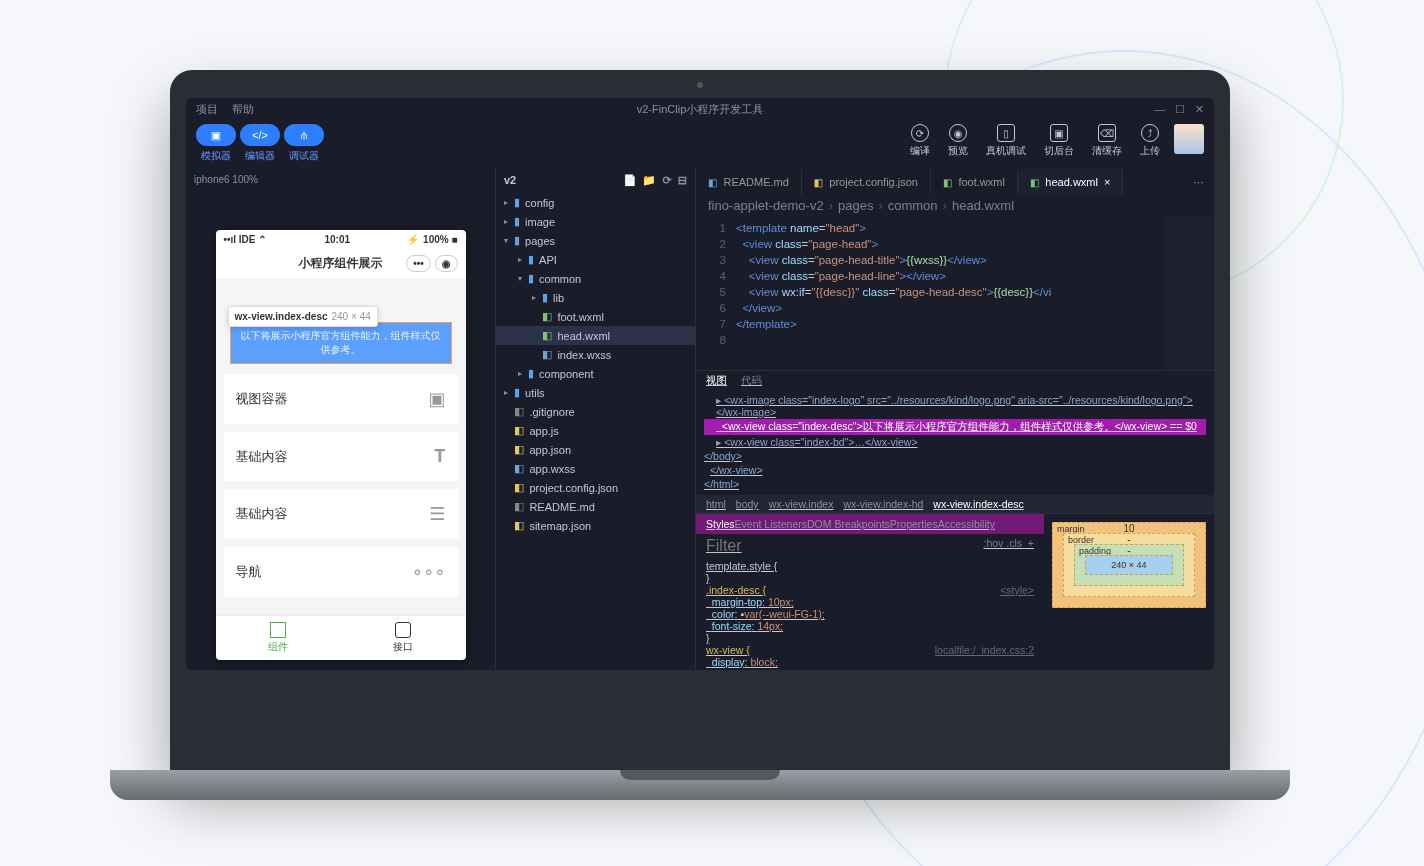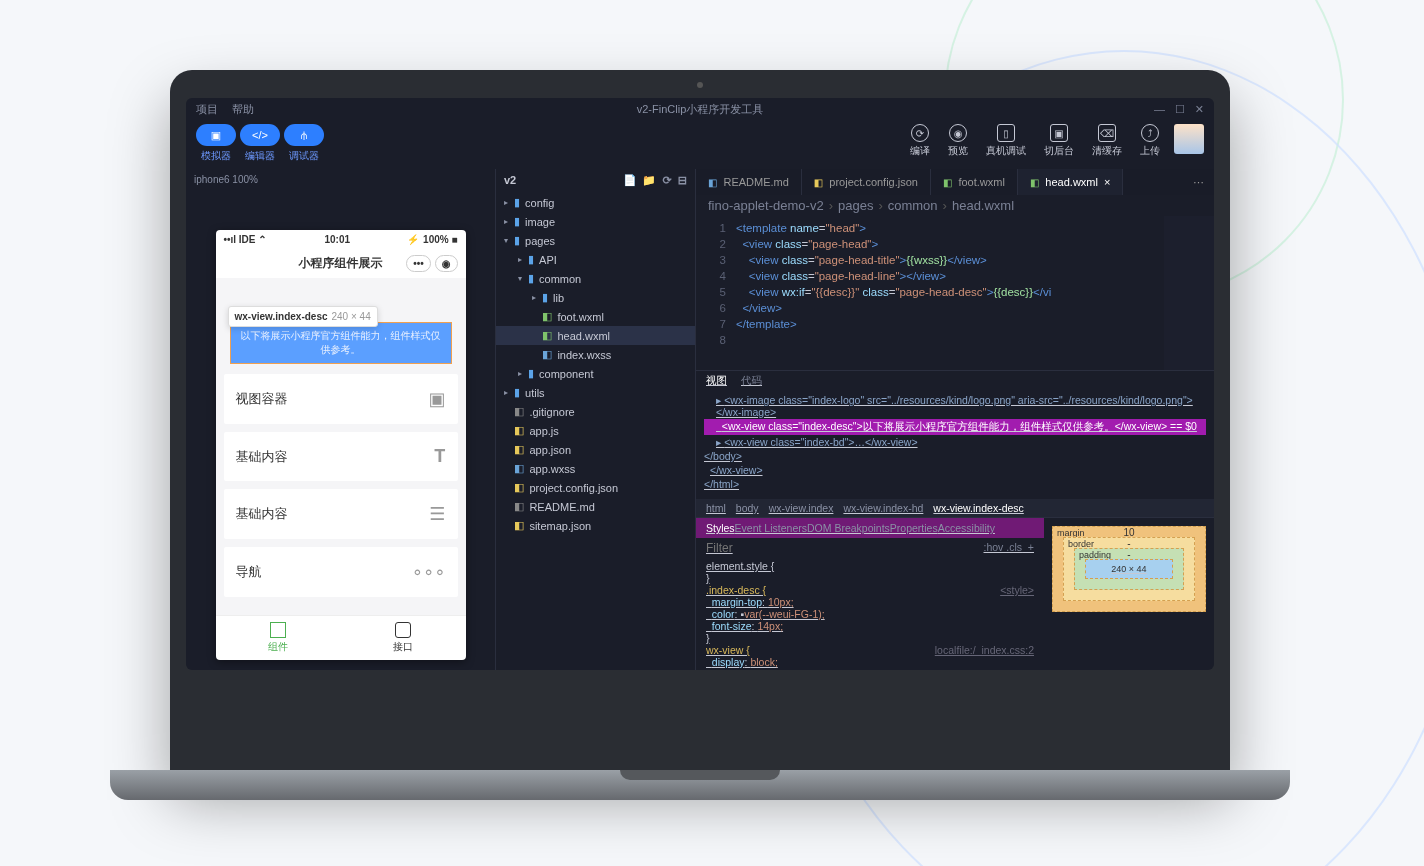--- a/index.html
+++ b/index.html
@@ -100,21 +100,21 @@
 .dt-elems .el-line { padding: 1px 0; }
 .dt-elems .sel { background: #a21caf; color: #fff; }
 .dt-crumb { padding: 3px 10px; color: #8a91a5; background: #222634; display: flex; gap: 10px; }
 .dt-crumb span { cursor: pointer; }
 .dt-crumb .active { color: #fff; }
 .dt-lower { flex: 0 0 150px; display: flex; border-top: 1px solid #2a2e3e; }
 .dt-styles { flex: 1; display: flex; flex-direction: column; }
 .style-tabs { display: flex; gap: 0; padding: 4px 10px; background: #701a75; color: #8a91a5; }
 .style-tabs .active { color: #fff; }
 .style-filter { display: flex; padding: 3px 10px; color: #7a8094; }
-.style-filter .flt { flex: 1; background: transparent; border: none; color: #999; font-size: 12px; }
+.style-filter .flt { flex: 1; background: transparent; border: none; color: #999; font-size: 16px; }
 .style-filter .hov { margin-left: auto; }
 .style-body { flex: 1; padding: 2px 10px; font-family: monospace; color: #c5c8d4; }
 .style-body .sel { color: #d8b85a; }
 .style-body .prop { color: #9cdcfe; }
 .style-body .pv { color: #ce9178; }
 .style-body .src { float: right; color: #667; text-decoration: underline; }
 .box-model { width: 170px; padding: 8px; }
 .bm { border: 1px dashed #d4a050; padding: 10px; font-size: 9px; color: #333; background: #f9d79b; position: relative; }
 .bm-label { position: absolute; top: 1px; left: 4px; }
 .bm.margin { background: #f0c27c; }
@@ -420,21 +420,21 @@
          <span>Event Listeners</span>
          <span>DOM Breakpoints</span>
          <span>Properties</span>
          <span>Accessibility</span>
         </div>
         <div class="style-filter">
          <input class="flt" placeholder="Filter" style="">
          <span class="hov">:hov .cls</span>&nbsp;&nbsp;+
         </div>
         <div class="style-body">
-         <div>element.style {</div>
+         <div>template.style {</div>
          <div>}</div>
          <div><span class="src">&lt;style&gt;</span><span class="sel">.index-desc {</span></div>
          <div>&nbsp;&nbsp;<span class="prop">margin-top</span>: <span class="pv">10px;</span></div>
          <div>&nbsp;&nbsp;<span class="prop">color</span>: ▪<span class="pv">var(--weui-FG-1);</span></div>
          <div>&nbsp;&nbsp;<span class="prop">font-size</span>: <span class="pv">14px;</span></div>
          <div>}</div>
          <div><span class="src">localfile:/_index.css:2</span><span class="sel">wx-view {</span></div>
          <div>&nbsp;&nbsp;<span class="prop">display</span>: <span class="pv">block;</span></div>
         </div>
        </div>

